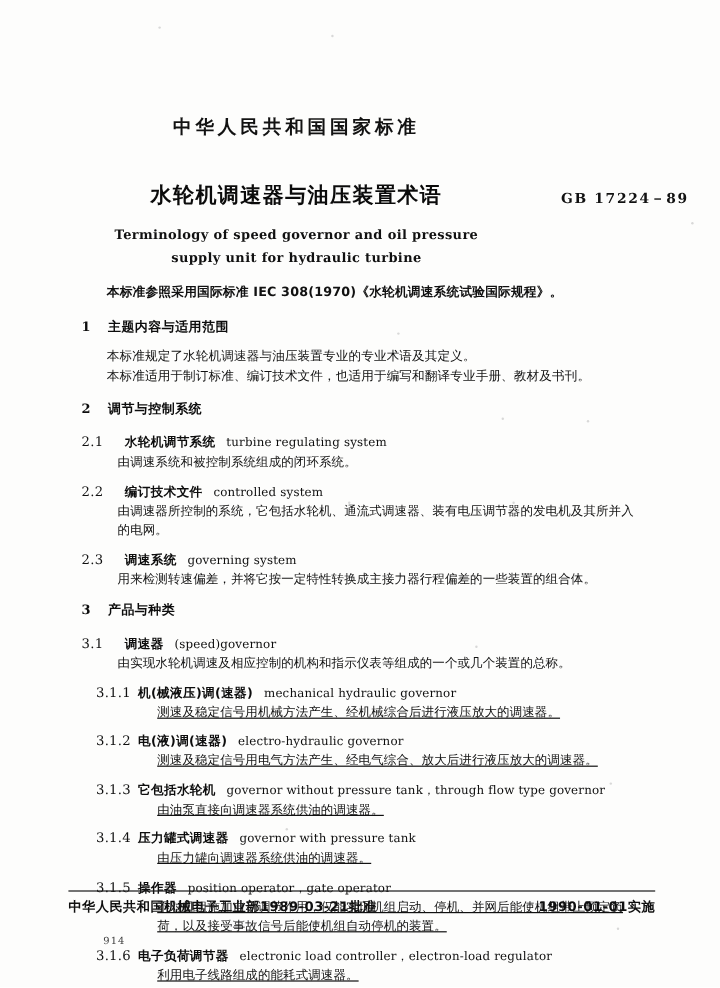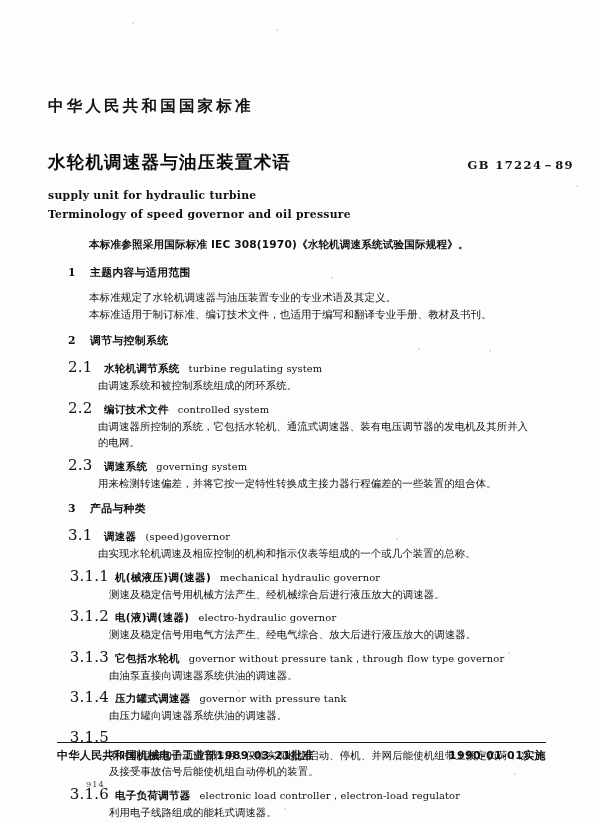--- a/index.html
+++ b/index.html
@@ -30,22 +30,21 @@
     width: 600px;
     height: 823px;
   }
 
   
   .masthead {
     position: absolute;
     left: 0;
     top: 96px;
     width: 494px;
-    text-align: left;
-    margin-left: 48px;
+    text-align: center;
   }
   .nat-std {
     font-family: "DejaVu Sans", "Liberation Sans", sans-serif;
     font-size: 15.5px;
     font-weight: bold;
     letter-spacing: 3.2px;
     color: #121212;
   }
   .doc-title {
     margin-top: 33px;
@@ -116,21 +115,21 @@
 
   .entry {
     display: flex;
     align-items: baseline;
     margin-top: 4px;
   }
   .entry .num {
     flex: 0 0 auto;
     min-width: 22px;
     font-family: "DejaVu Serif", "Liberation Serif", serif;
-    font-size: 15px;
+    font-size: 11px;
     letter-spacing: 0.2px;
     color: #111;
     padding-right: 6px;
   }
   .entry.lvl2 .num { min-width: 30px; }
   .entry.lvl3 .num { min-width: 41px; text-align: right; }
 
   .entry .terms {
     flex: 1 1 auto;
   }
@@ -146,21 +145,21 @@
     padding-left: 9px;
   }
   .defn {
     font-size: 10.4px;
     line-height: 16.5px;
     letter-spacing: 0.1px;
     color: #111;
     margin-top: 1px;
   }
   .defn.ind2 { margin-left: 30px; }
-  .defn.ind3 { margin-left: 41px; }
+  .defn.ind3 { margin-left: 63px; text-decoration: underline; }
 
   .plain-para {
     font-size: 10.5px;
     line-height: 17px;
     text-indent: 21px;
     letter-spacing: 0.1px;
     color: #111;
   }
 
   
@@ -217,22 +216,22 @@
 <body>
 
 <div class="page"></div>
 
 <div class="content">
 
   <div class="masthead">
     <div class="nat-std">中华人民共和国国家标准</div>
     <div class="doc-title">水轮机调速器与油压装置术语</div>
     <div class="eng-title">
+      <div>Terminology of speed governor and oil pressure</div>
       <div>supply unit for hydraulic turbine</div>
-      <div>Terminology of speed governor and oil pressure</div>
     </div>
   </div>
 
   <div class="std-number">GB 17224－89</div>
 
   <div class="body-block">
 
     <div class="para-intro">本标准参照采用国际标准 IEC 308(1970)《水轮机调速系统试验国际规程》。</div>
 
     <div class="sec">
@@ -316,20 +315,23 @@
       <div class="entry lvl3">
         <span class="num">3.1.4</span>
         <span class="terms">
           <span class="term-zh">压力罐式调速器</span><span class="term-en">governor with pressure tank</span>
         </span>
       </div>
       <div class="defn ind3">由压力罐向调速器系统供油的调速器。</div>
 
       <div class="entry lvl3">
         <span class="num">3.1.5</span>
+        <span class="terms">
+          <span class="term-zh">操作器</span><span class="term-en">position operator，gate operator</span>
+        </span>
       </div>
       <div class="defn ind3">不对机组施加自动调节作用，仅能实现机组启动、停机、并网后能使机组带上预定负荷，以及接受事故信号后能使机组自动停机的装置。</div>
 
       <div class="entry lvl3">
         <span class="num">3.1.6</span>
         <span class="terms">
           <span class="term-zh">电子负荷调节器</span><span class="term-en">electronic load controller，electron-load regulator</span>
         </span>
       </div>
       <div class="defn ind3">利用电子线路组成的能耗式调速器。</div>

